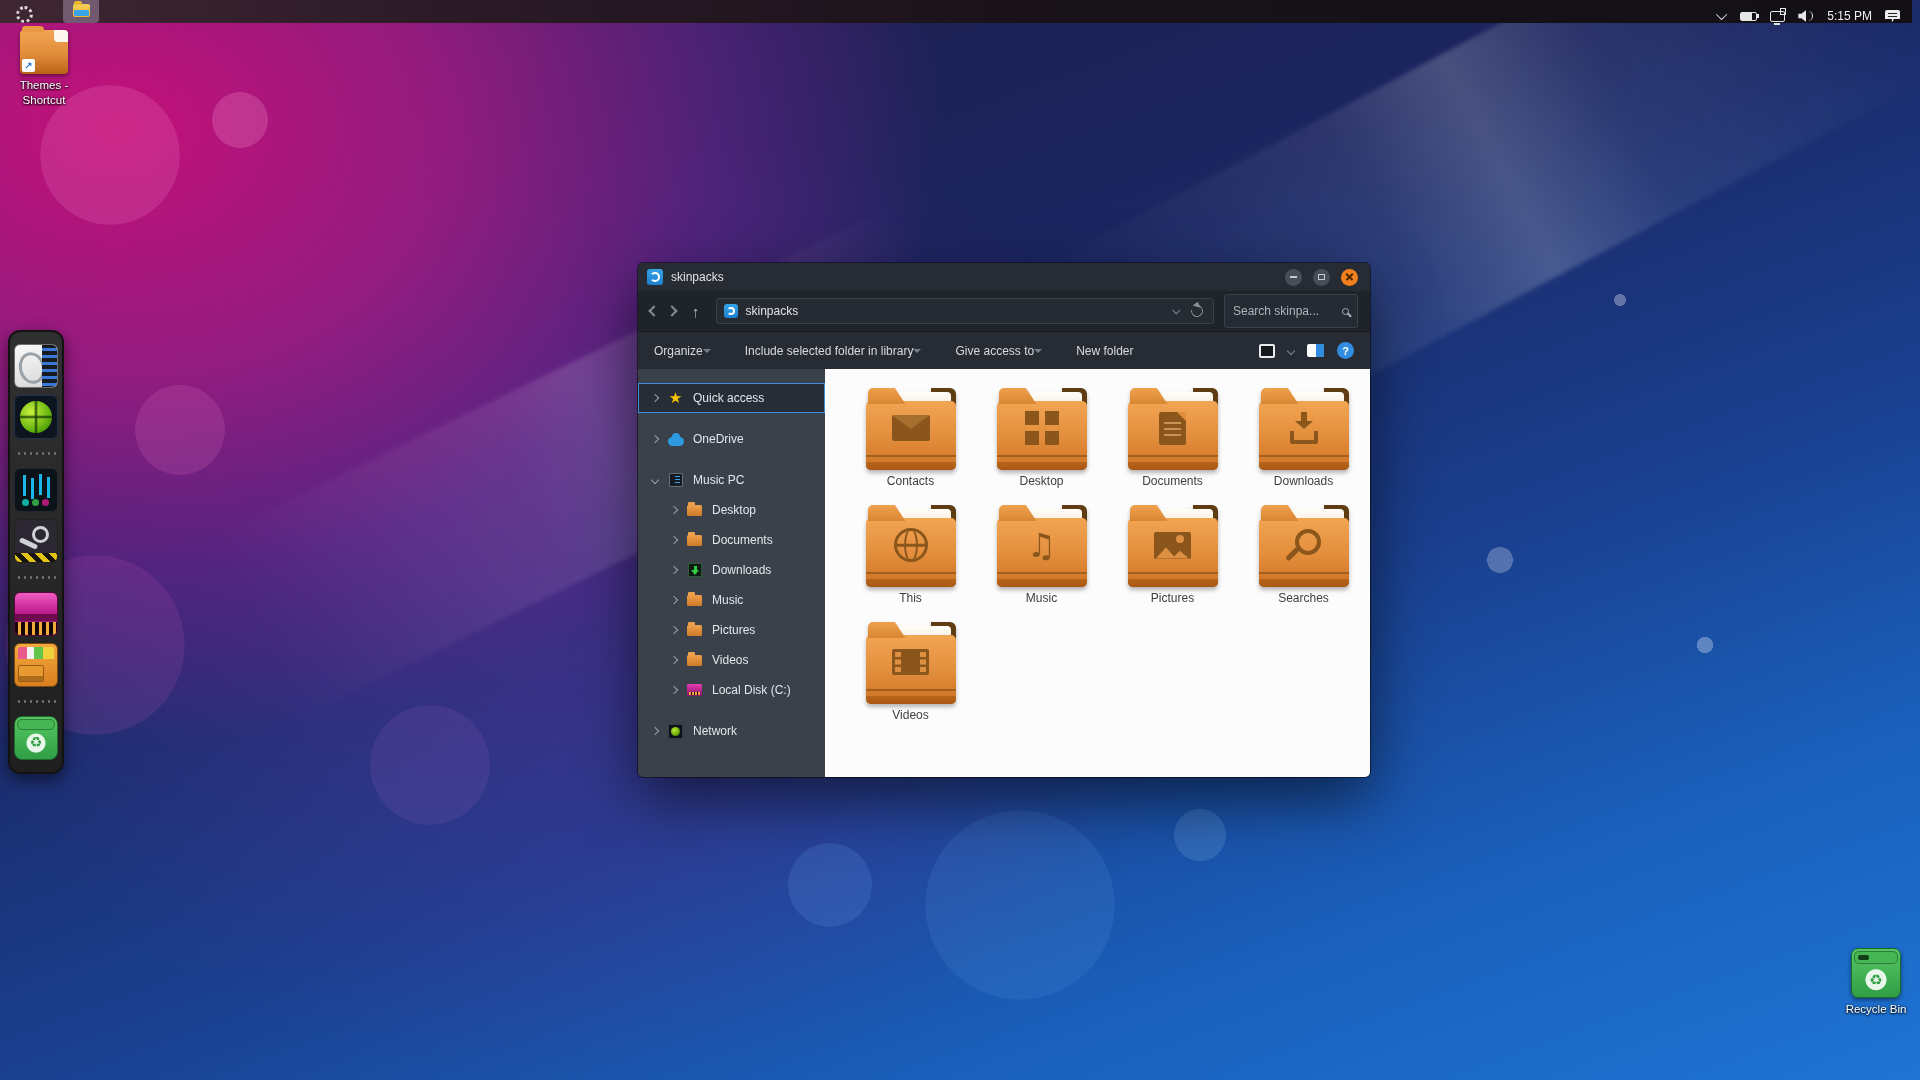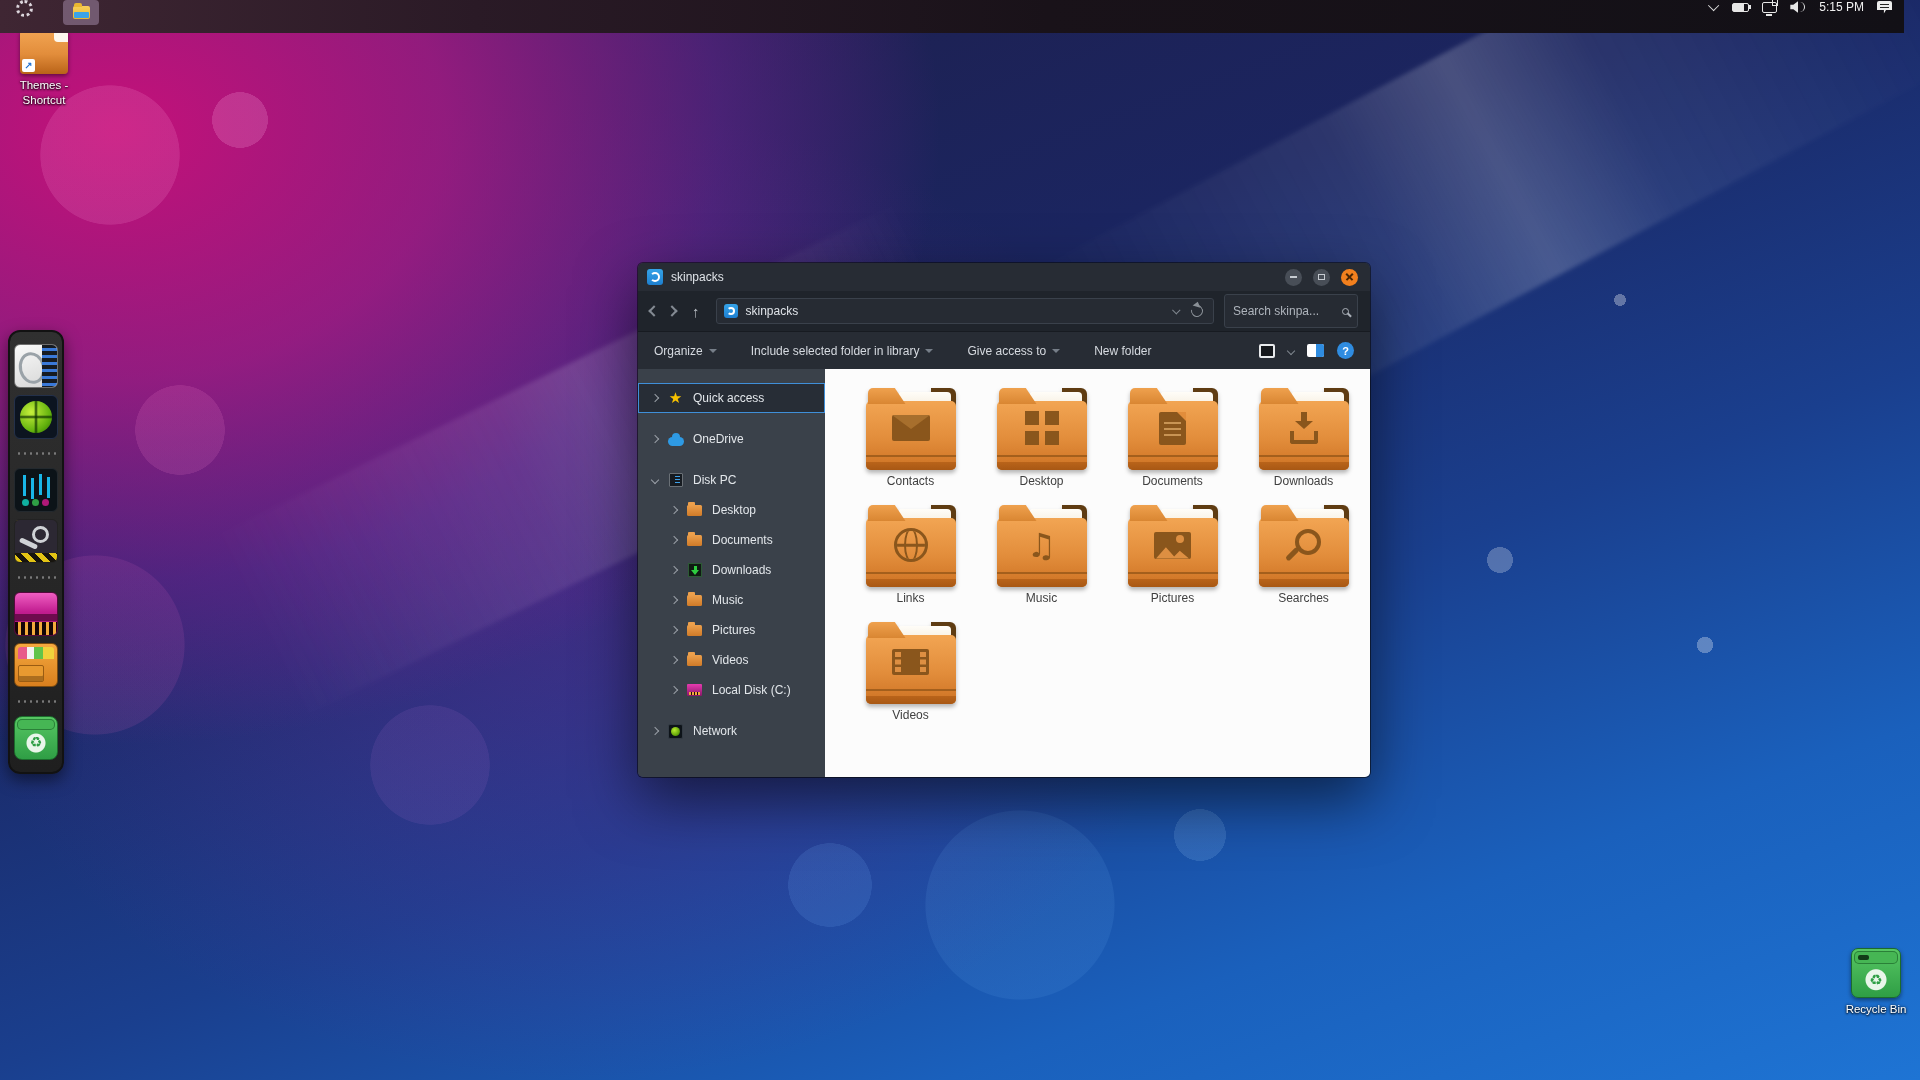--- a/index.html
+++ b/index.html
@@ -28,22 +28,22 @@
       radial-gradient(circle 10px at 1240px 472px, rgba(255,255,255,.22) 99%, transparent),
       radial-gradient(circle 6px at 1620px 300px, rgba(255,255,255,.32) 99%, transparent),
       radial-gradient(circle 5px at 1100px 700px, rgba(255,255,255,.30) 99%, transparent);
   }
   .streak { position:absolute; pointer-events:none; filter:blur(2px); }
   .streak-1 { left:1050px; top:40px; width:900px; height:250px; transform:rotate(-28deg);
     background:linear-gradient(90deg,transparent,rgba(255,255,255,.08) 35%,rgba(255,255,255,.20) 50%,rgba(255,255,255,.07) 65%,transparent); }
   .streak-2 { left:220px; top:360px; width:760px; height:200px; transform:rotate(-26deg);
     background:linear-gradient(90deg,transparent,rgba(255,210,240,.10) 40%,rgba(255,255,255,.14) 52%,transparent); }
   
-  #taskbar { position:absolute; top:0; left:0; right:16px; height:33px; z-index:60;
-    display:flex; align-items:flex-start;
+  #taskbar { position:absolute; top:0; left:0; right:8px; height:23px; z-index:60;
+    display:flex; align-items:flex-end;
     background:linear-gradient(90deg,#3f2633 0%,#2a1a26 25%,#191219 55%,#121016 100%); }
   .ubuntu { width:17px; height:17px; margin-left:16px; border-radius:50%;
     border:3px dotted #ddd6dd; }
   .tb-app { margin-left:30px; width:36px; height:25px; border-radius:4px;
     background:rgba(173,149,180,.48); display:flex; align-items:center; justify-content:center; }
   .tb-folder { width:17px; height:13px; border-radius:2px; position:relative;
     background:linear-gradient(180deg,#f7cf5a,#eab830); }
   .tb-folder::before { content:''; position:absolute; top:-3px; left:1px; width:8px; height:4px;
     background:#eab830; border-radius:2px 2px 0 0; }
   .tb-folder::after { content:''; position:absolute; left:1px; right:1px; bottom:1px; height:6px;
@@ -181,21 +181,21 @@
     transform:rotate(50deg); }
   .searchbox { width:134px; height:26px; background:#262b33; border:1px solid #3a414b; border-radius:3px;
     display:flex; align-items:center; padding:16px 8px; gap:6px; color:#aeb4bc; }
   .search-text { flex:1; white-space:nowrap; overflow:hidden; }
   .icon-mag { width:7px; height:7px; border:1.6px solid #aab0b8; border-radius:50%; position:relative; }
   .icon-mag::after { content:''; position:absolute; width:5px; height:1.6px; background:#aab0b8;
     transform:rotate(45deg); right:-4px; bottom:-2px; }
   #cmdbar { height:38px; background:#272c34; border-top:1px solid #171b21; display:flex; align-items:center;
     padding:0 16px; color:#d6dae0; }
   #cmd-items { display:flex; align-items:center; gap:34px; }
-  .cmd-item { display:flex; align-items:center; gap:6px; white-space:nowrap; }
+  .cmd-item { display:flex; align-items:center; white-space:nowrap; }
   .menu-arrow { width:0; height:0; border-left:4px solid transparent; border-right:4px solid transparent;
     border-top:4px solid #767e88; }
   #cmd-right { margin-left:auto; display:flex; align-items:center; gap:13px; }
   .tbi-preview-pane { width:16px; height:14px; background:#14171b; border:2.5px solid #e8eaec; border-radius:2px; }
   .tbi-chevron-down { width:6px; height:6px; border-left:1.5px solid #7f868e; border-bottom:1.5px solid #7f868e;
     transform:rotate(-45deg); }
   .tbi-details-pane { width:17px; height:13px; background:#fff; border-radius:2px; position:relative; overflow:hidden; }
   .tbi-details-pane::after { content:''; position:absolute; right:0; top:0; bottom:0; width:8px; background:#2f8ce0; }
   .tbi-help { width:17px; height:17px; border-radius:50%; background:#2f8ce0; color:#fff;
     display:flex; align-items:center; justify-content:center; font-size:11px; font-weight:bold; }
@@ -414,21 +414,21 @@
             </span>
             <span>OneDrive</span>
           </div>
         </div>
         <div class="sb-section">
           <div class="sb-row">
             <span class="exp exp-down"></span>
             <span class="sb-ico">
               <span class="mini-pc"></span>
             </span>
-            <span>Disk PC</span>
+            <span>Music PC</span>
           </div>
           <div class="sb-row child">
             <span class="exp exp-right"></span>
             <span class="sb-ico">
               <span class="mini-folder"></span>
             </span>
             <span>Desktop</span>
           </div>
           <div class="sb-row child">
             <span class="exp exp-right"></span>
@@ -535,21 +535,21 @@
         <div class="tile">
           <div class="folder">
             <div class="f-notch"></div>
             <div class="f-paper"></div>
             <div class="f-body"></div>
             <div class="f-tab"></div>
             <div class="f-glyph">
               <div class="g-globe"></div>
             </div>
           </div>
-          <div class="tile-label">Links</div>
+          <div class="tile-label">This</div>
         </div>
         <div class="tile">
           <div class="folder">
             <div class="f-notch"></div>
             <div class="f-paper"></div>
             <div class="f-body"></div>
             <div class="f-tab"></div>
             <div class="f-glyph">
               <div class="g-note"></div>
             </div>

